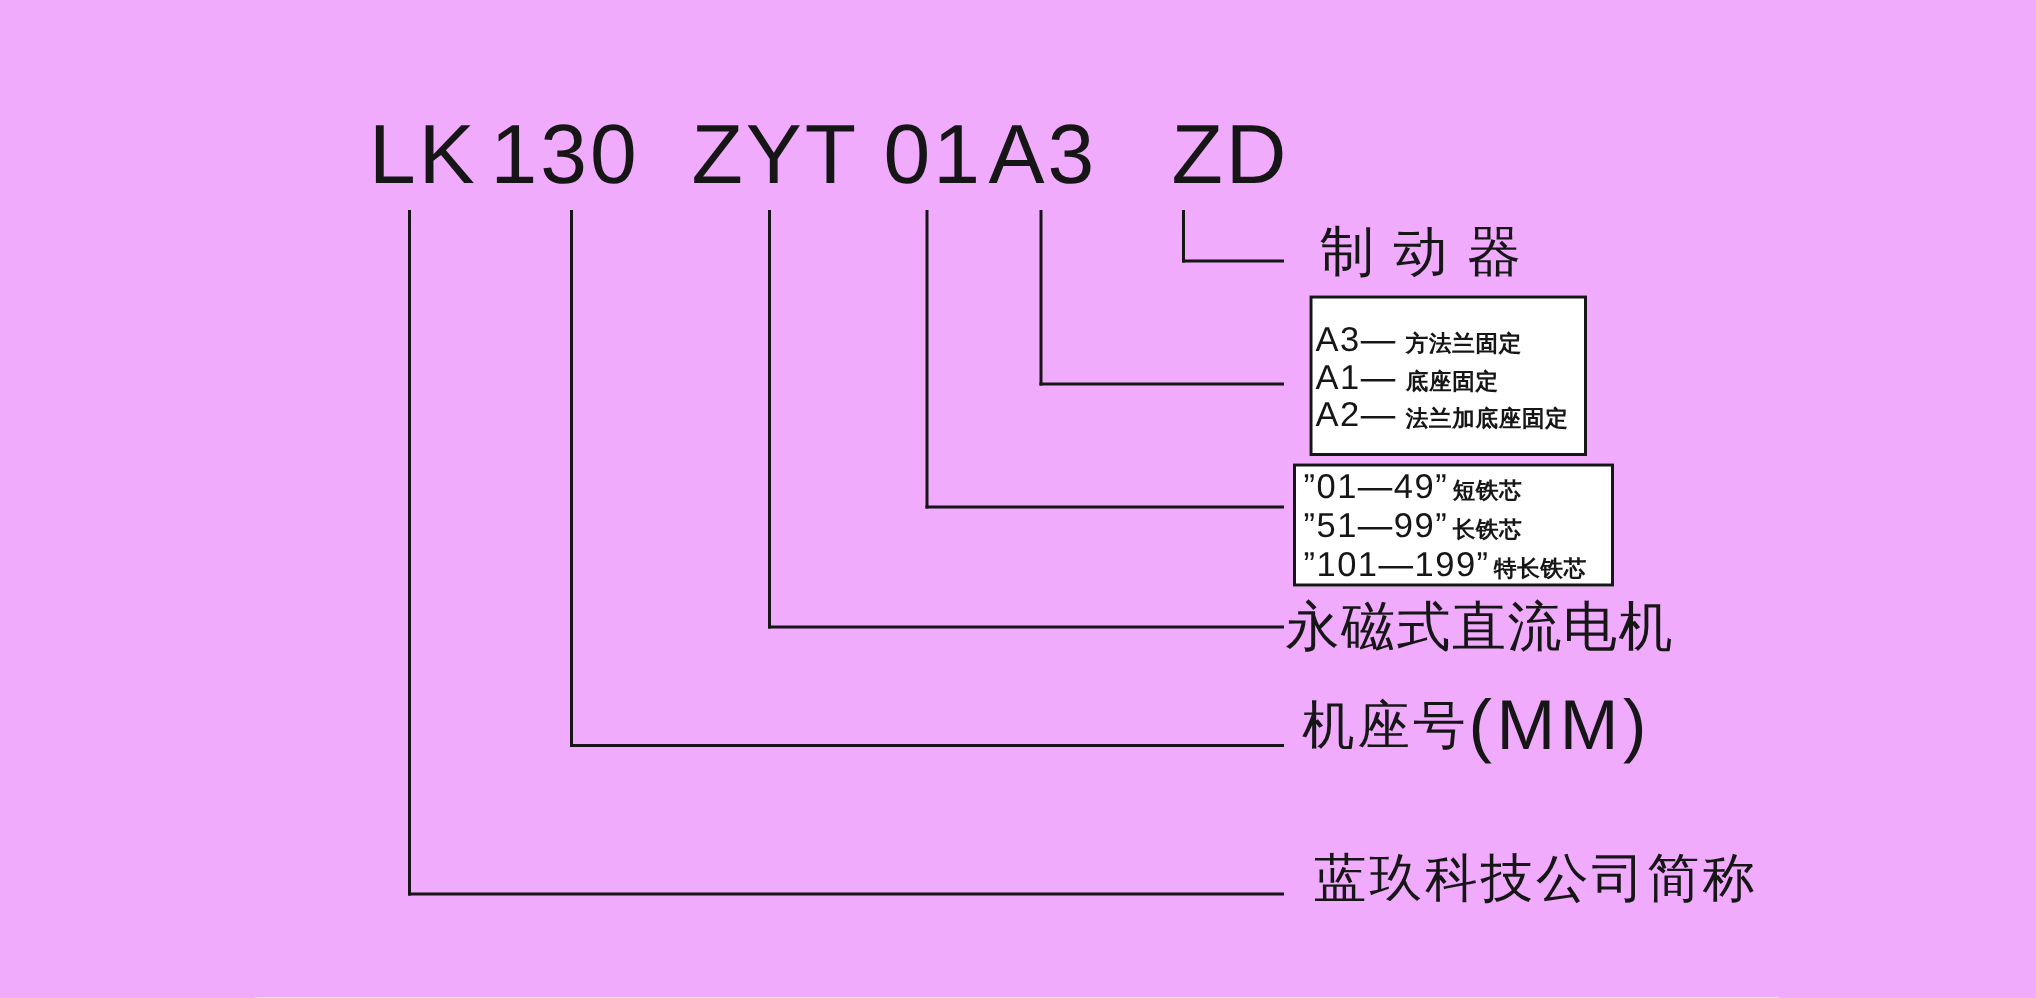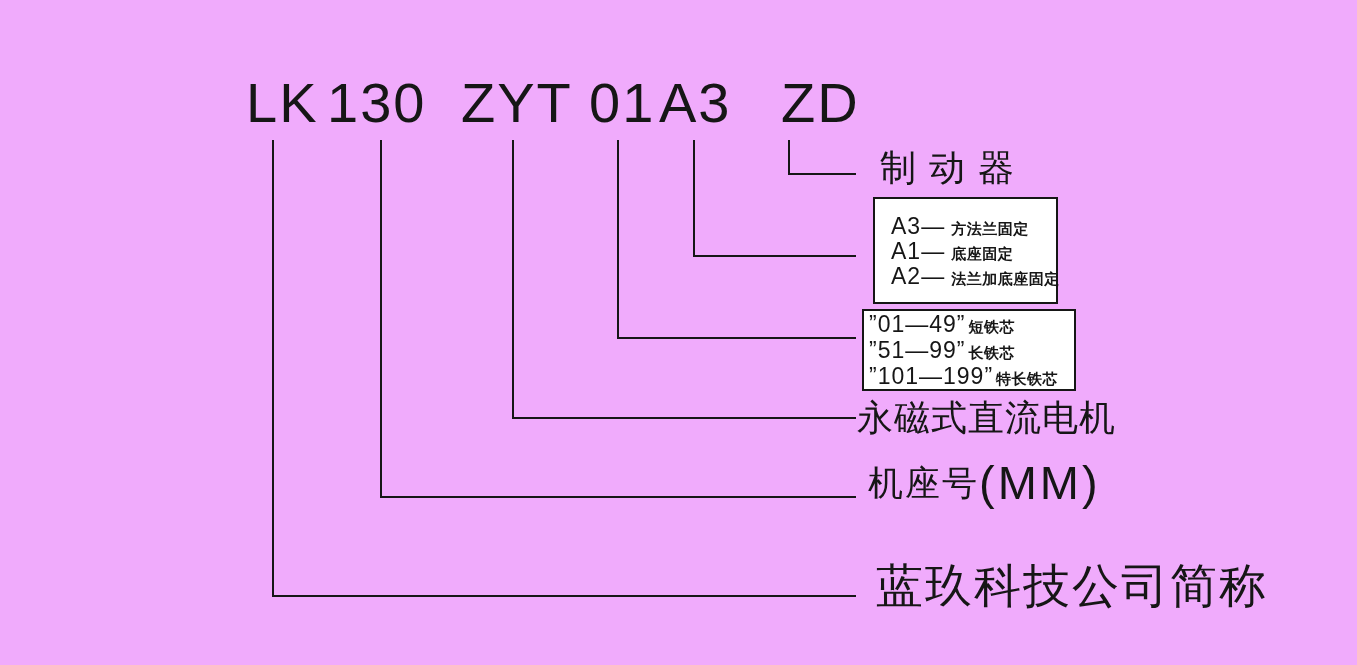--- a/index.html
+++ b/index.html
@@ -73,38 +73,38 @@
     left: 868px; top: 458px;
     display: flex; align-items: center;
   }
   .frame-cn { font-size: 35px; letter-spacing: 2px; }
   .frame-unit {
     font-size: 47px; font-weight: 300;
     letter-spacing: 3px; line-height: 50px;
   }
   .company-label {
     left: 876px; top: 566px;
-    font-size: 47px; line-height: 40px;
+    font-size: 35px; line-height: 40px;
     letter-spacing: 2px;
   }
 
   
   .opt-box {
     position: absolute;
     border: 2px solid #161616;
     background: #ffffff;
     box-sizing: border-box;
     display: flex;
     flex-direction: column;
     justify-content: center;
   }
   .mounting-box {
     left: 873px; top: 197px;
     width: 185px; height: 107px;
-    padding: 2px 16px;
+    padding: 2px 2px;
   }
   .core-box {
     left: 862px; top: 309px;
     width: 214px; height: 82px;
     padding: 1px 5px;
   }
   .opt-row {
     display: flex;
     align-items: baseline;
     white-space: nowrap;

